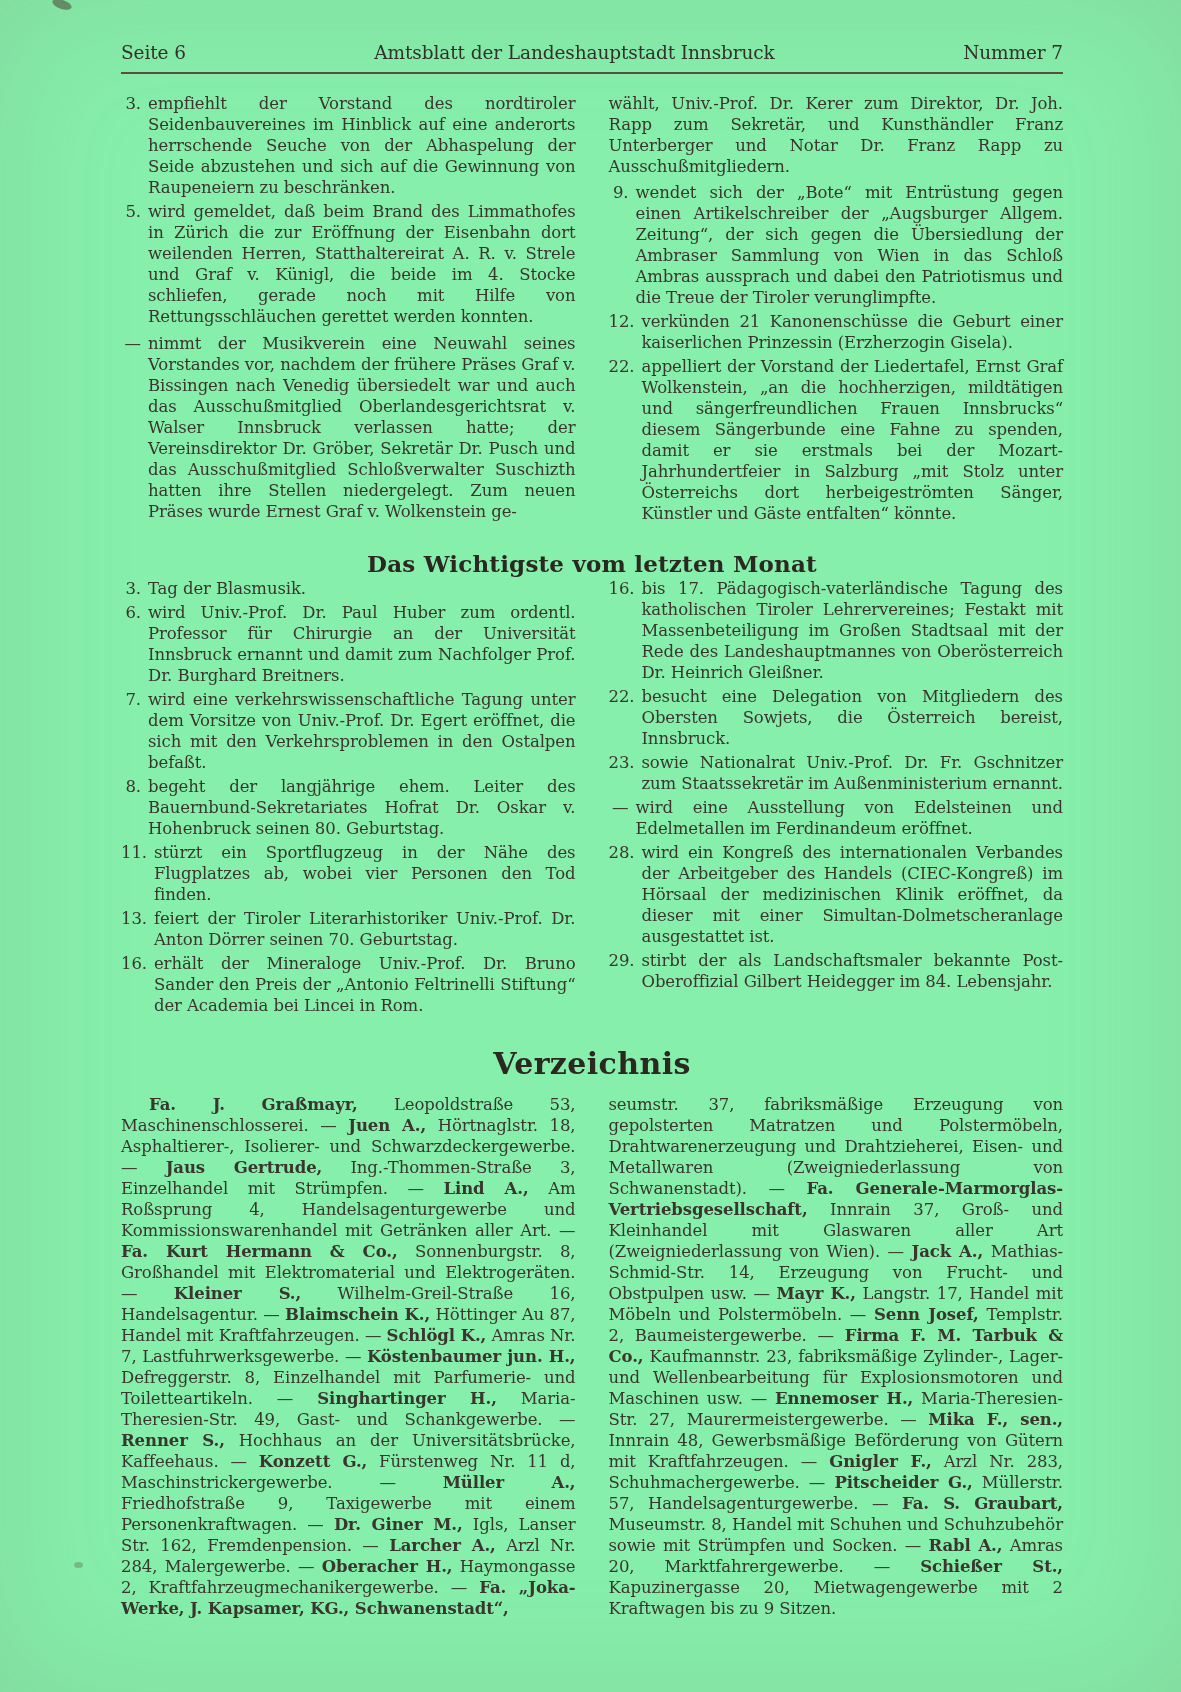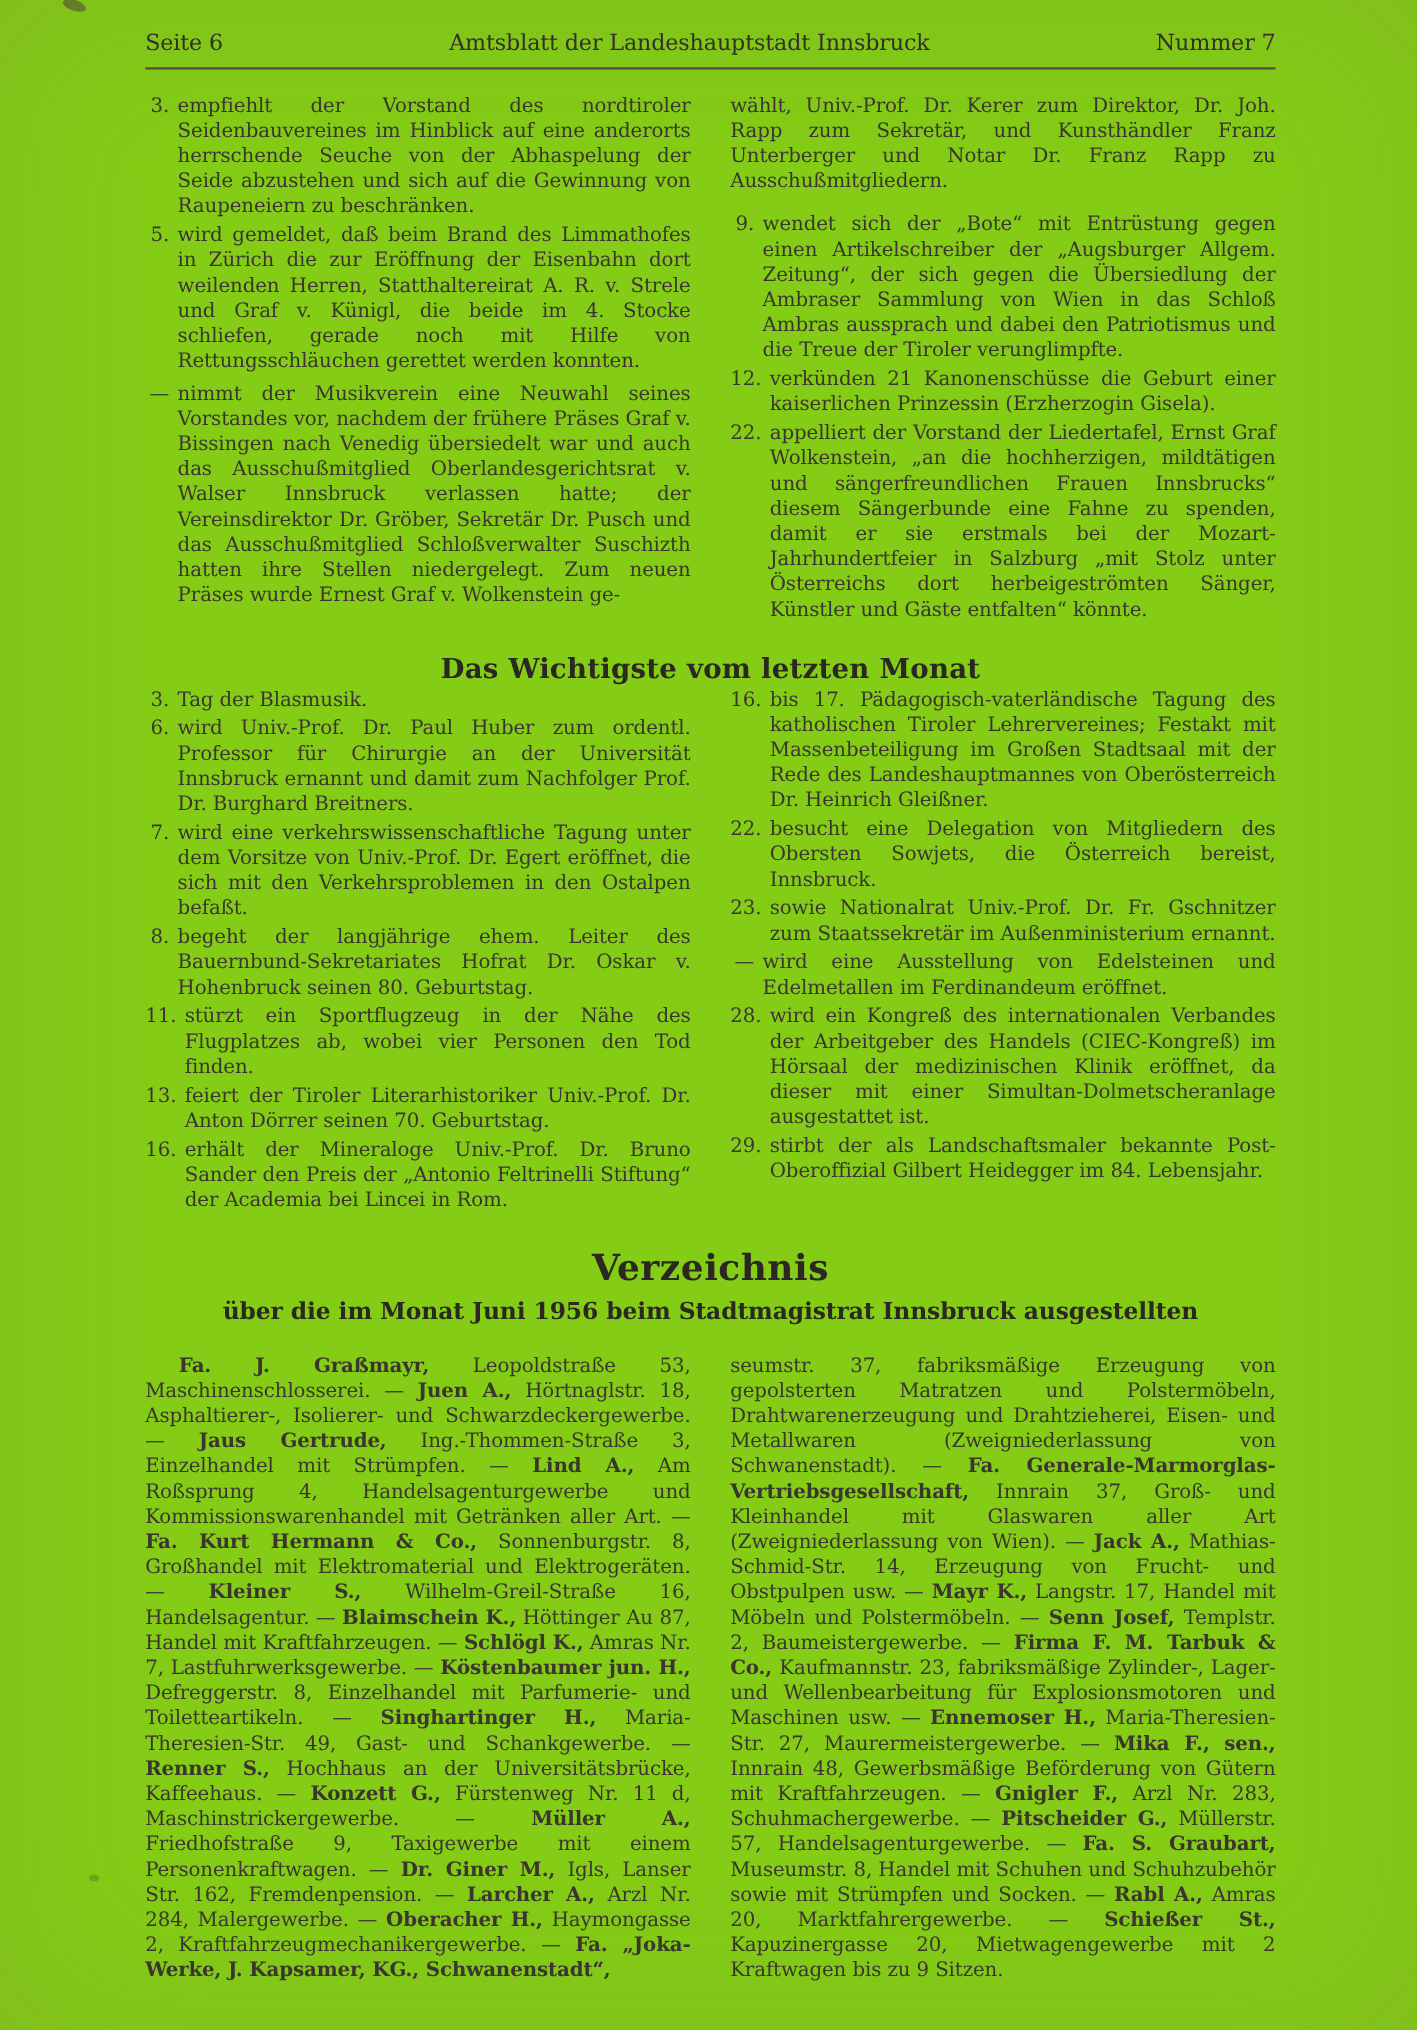--- a/index.html
+++ b/index.html
@@ -3,27 +3,27 @@
 <meta charset="utf-8">
 <style>
   * { box-sizing: border-box; margin: 0; padding: 0; }
   html, body { background: #d8d3c4; }
   body { width: 1181px; font-family: "DejaVu Serif", serif; }
 
   .page {
     position: relative;
     width: 1181px;
     height: 1692px;
-    background: #84cc16;
+    background: #86efac;
     box-shadow: inset 0 0 140px rgba(115,105,80,0.16);
     color: #3a362e;
     font-size: 16.5px;
     line-height: 21px;
     letter-spacing: -0.1px;
-    padding: 26px 118px 0 121px;
+    padding: 42px 118px 0 121px;
     overflow: hidden;
   }
 
   .header {
     display: flex;
     justify-content: space-between;
     align-items: baseline;
     font-size: 18.5px;
     color: #33302a;
   }
@@ -39,21 +39,21 @@
 
   .item { display: flex; margin-bottom: 3px; }
   .item .num {
     flex: 0 0 27px;
     text-align: right;
     padding-right: 7px;
     white-space: nowrap;
   }
   .item .txt { flex: 1; text-align: justify; }
 
-  .cont { text-align: justify; margin-bottom: 15px; }
+  .cont { text-align: justify; margin-bottom: 5px; }
   .gap-before { margin-top: 6px; }
 
   .sec-heading {
     text-align: center;
     font-weight: bold;
     font-size: 23px;
     color: #2b2721;
     margin: 26px 0 4px;
     letter-spacing: 0.2px;
   }
@@ -192,21 +192,20 @@
       </div>
       <div class="item">
         <span class="num">29.</span>
         <span class="txt">stirbt der als Landschaftsmaler bekannte Post-Oberoffizial Gilbert Heidegger im 84. Lebensjahr.</span>
       </div>
     </div>
   </div>
 
   <h1 class="verz-title">Verzeichnis</h1>
   <div class="verz-sub">
-    <div>über die im Monat Juni 1956 beim Stadtmagistrat Innsbruck ausgestellten</div>
   </div>
 
   <div class="cols verz-cols">
     <div class="col">
       <p class="verz-p indent"><span class="bold">Fa. J. Graßmayr,</span><span> Leopoldstraße 53, Maschinenschlosserei. — </span><span class="bold">Juen A.,</span><span> Hörtnaglstr. 18, Asphaltierer-, Isolierer- und Schwarzdeckergewerbe. — </span><span class="bold">Jaus Gertrude,</span><span> Ing.-Thommen-Straße 3, Einzelhandel mit Strümpfen. — </span><span class="bold">Lind A.,</span><span> Am Roßsprung 4, Handelsagenturgewerbe und Kommissionswarenhandel mit Getränken aller Art. — </span><span class="bold">Fa. Kurt Hermann &amp; Co.,</span><span> Sonnenburgstr. 8, Großhandel mit Elektromaterial und Elektrogeräten. — </span><span class="bold">Kleiner S.,</span><span> Wilhelm-Greil-Straße 16, Handelsagentur. — </span><span class="bold">Blaimschein K.,</span><span> Höttinger Au 87, Handel mit Kraftfahrzeugen. — </span><span class="bold">Schlögl K.,</span><span> Amras Nr. 7, Lastfuhrwerksgewerbe. — </span><span class="bold">Köstenbaumer jun. H.,</span><span> Defreggerstr. 8, Einzelhandel mit Parfumerie- und Toiletteartikeln. — </span><span class="bold">Singhartinger H.,</span><span> Maria-Theresien-Str. 49, Gast- und Schankgewerbe. — </span><span class="bold">Renner S.,</span><span> Hochhaus an der Universitätsbrücke, Kaffeehaus. — </span><span class="bold">Konzett G.,</span><span> Fürstenweg Nr. 11 d, Maschinstrickergewerbe. — </span><span class="bold">Müller A.,</span><span> Friedhofstraße 9, Taxigewerbe mit einem Personenkraftwagen. — </span><span class="bold">Dr. Giner M.,</span><span> Igls, Lanser Str. 162, Fremdenpension. — </span><span class="bold">Larcher A.,</span><span> Arzl Nr. 284, Malergewerbe. — </span><span class="bold">Oberacher H.,</span><span> Haymongasse 2, Kraftfahrzeugmechanikergewerbe. — </span><span class="bold">Fa. „Joka-Werke, J. Kapsamer, KG., Schwanenstadt“,</span></p>
     </div>
     <div class="col">
       <p class="verz-p"><span>seumstr. 37, fabriksmäßige Erzeugung von gepolsterten Matratzen und Polstermöbeln, Drahtwarenerzeugung und Drahtzieherei, Eisen- und Metallwaren (Zweigniederlassung von Schwanenstadt). — </span><span class="bold">Fa. Generale-Marmorglas-Vertriebsgesellschaft,</span><span> Innrain 37, Groß- und Kleinhandel mit Glaswaren aller Art (Zweigniederlassung von Wien). — </span><span class="bold">Jack A.,</span><span> Mathias-Schmid-Str. 14, Erzeugung von Frucht- und Obstpulpen usw. — </span><span class="bold">Mayr K.,</span><span> Langstr. 17, Handel mit Möbeln und Polstermöbeln. — </span><span class="bold">Senn Josef,</span><span> Templstr. 2, Baumeistergewerbe. — </span><span class="bold">Firma F. M. Tarbuk &amp; Co.,</span><span> Kaufmannstr. 23, fabriksmäßige Zylinder-, Lager- und Wellenbearbeitung für Explosionsmotoren und Maschinen usw. — </span><span class="bold">Ennemoser H.,</span><span> Maria-Theresien-Str. 27, Maurermeistergewerbe. — </span><span class="bold">Mika F., sen.,</span><span> Innrain 48, Gewerbsmäßige Beförderung von Gütern mit Kraftfahrzeugen. — </span><span class="bold">Gnigler F.,</span><span> Arzl Nr. 283, Schuhmachergewerbe. — </span><span class="bold">Pitscheider G.,</span><span> Müllerstr. 57, Handelsagenturgewerbe. — </span><span class="bold">Fa. S. Graubart,</span><span> Museumstr. 8, Handel mit Schuhen und Schuhzubehör sowie mit Strümpfen und Socken. — </span><span class="bold">Rabl A.,</span><span> Amras 20, Marktfahrergewerbe. — </span><span class="bold">Schießer St.,</span><span> Kapuzinergasse 20, Mietwagengewerbe mit 2 Kraftwagen bis zu 9 Sitzen.</span></p>
     </div>
   </div>

